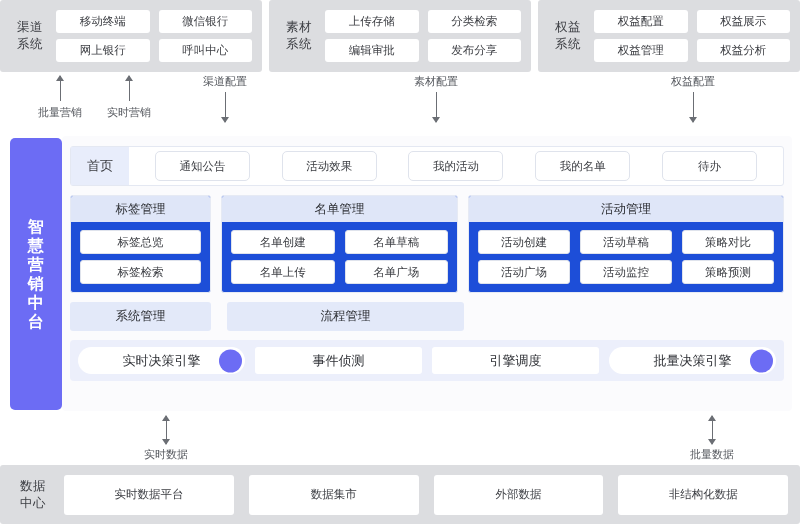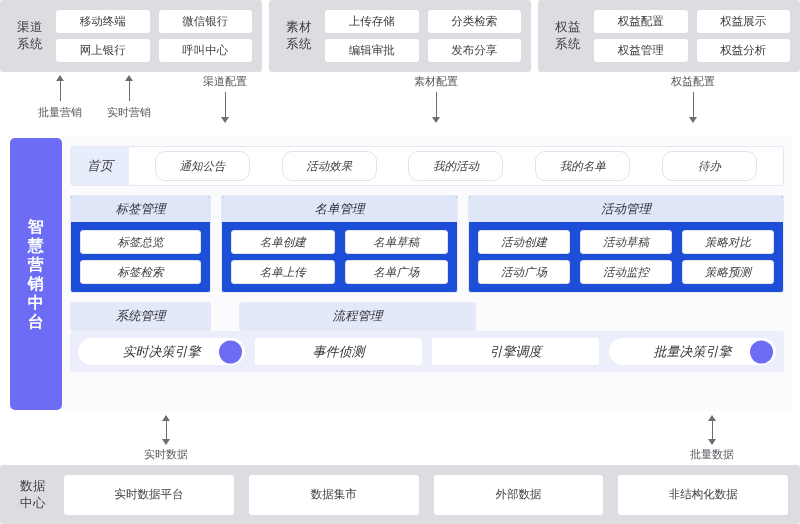--- a/index.html
+++ b/index.html
@@ -127,21 +127,20 @@
     width: 32px;
     letter-spacing: .5px;
   }
   .platform-body {
     position: absolute;
     left: 62px; top: 0;
     width: 730px; height: 275px;
     background: #fbfbfd;
     border-radius: 4px;
     padding: 10px 8px 8px 8px;
-    font-style: italic;
   }
 
   
   .nav-strip {
     height: 40px;
     background: #ffffff;
     border: 1px solid #e4e8f2;
     border-radius: 3px;
     display: flex;
     align-items: center;
@@ -162,21 +161,21 @@
     flex: 1;
     display: flex;
     justify-content: space-around;
     align-items: center;
     padding: 0 10px;
   }
   .nav-tab {
     min-width: 95px;
     height: 30px;
     border: 1px solid #dfe3ec;
-    border-radius: 10px;
+    border-radius: 5px;
     background: #ffffff;
     display: flex;
     align-items: center;
     justify-content: center;
     font-size: 11.5px;
     color: #3b3d42;
     padding: 4px 12px;
   }
 
   
@@ -219,21 +218,22 @@
     display: flex;
     align-items: center;
     justify-content: center;
     font-size: 11.5px;
     color: #3b3d42;
   }
 
   
   .bars-row {
     display: flex;
-    gap: 28px;
+    gap: 16px;
+    margin-bottom: 9px;
   }
   .bar {
     height: 29px;
     background: #e3e9f9;
     border-radius: 3px;
     display: flex;
     align-items: center;
     justify-content: center;
     font-size: 12.5px;
     color: #2f3136;

